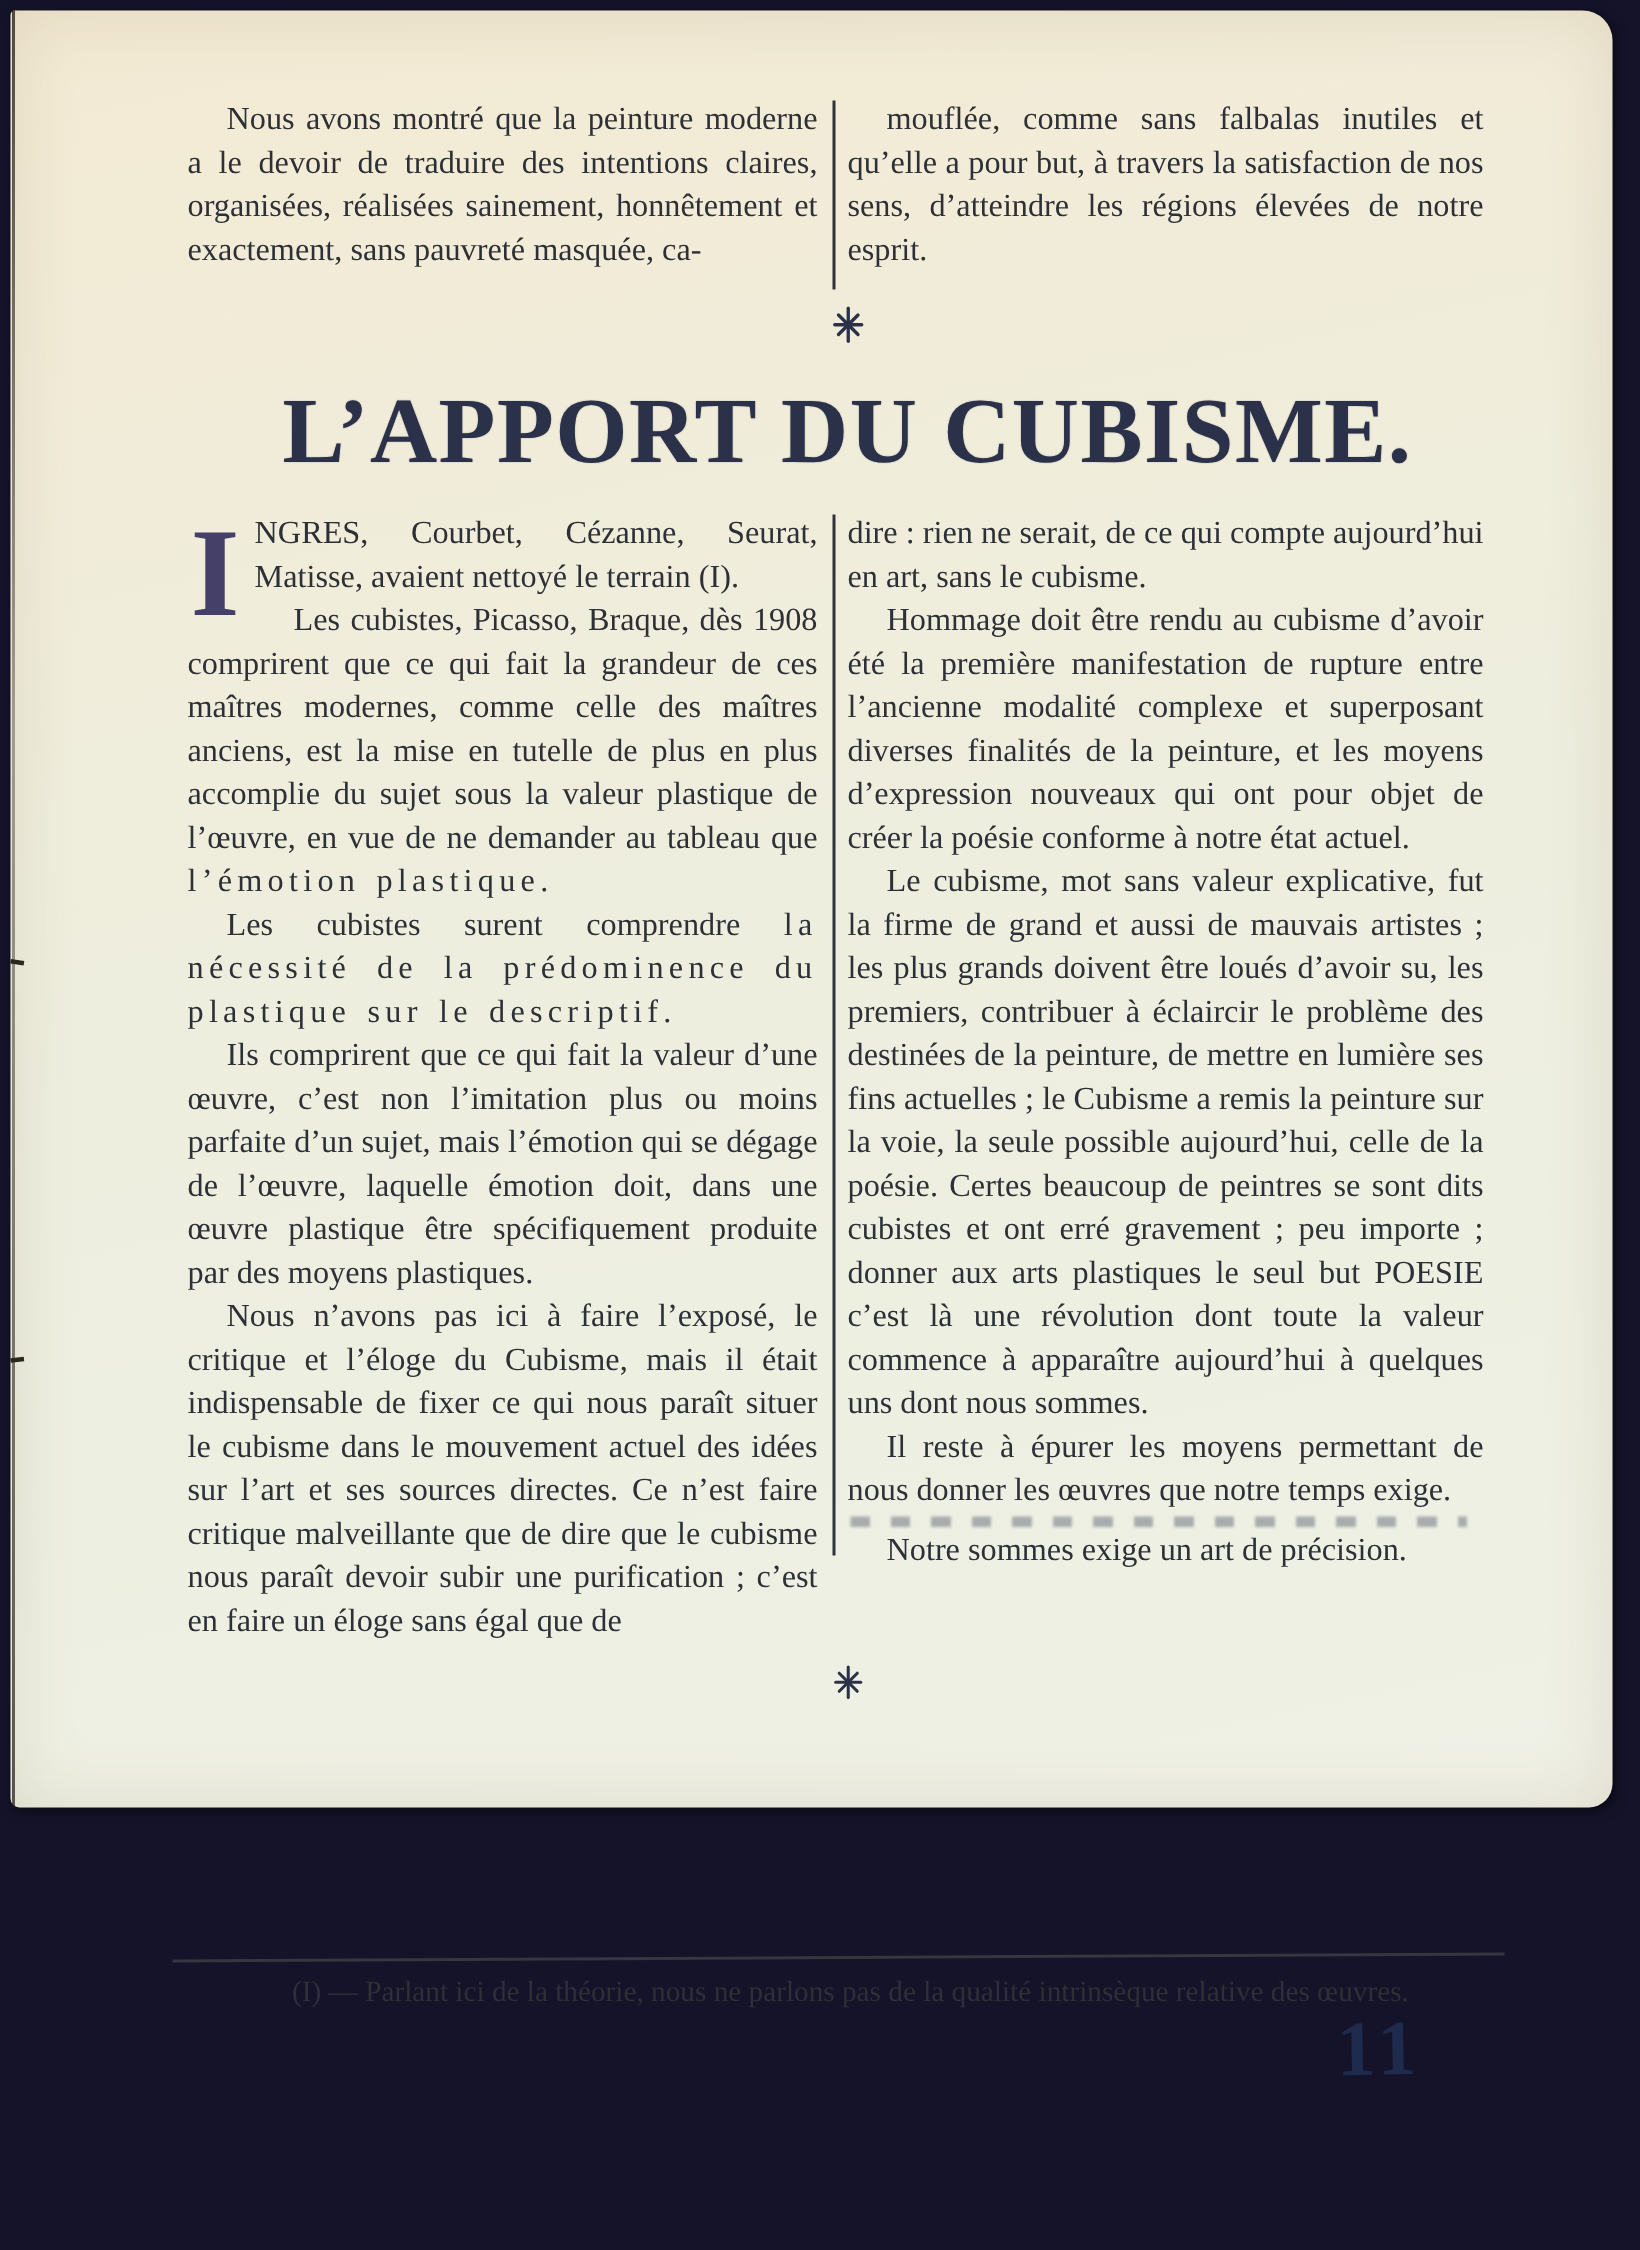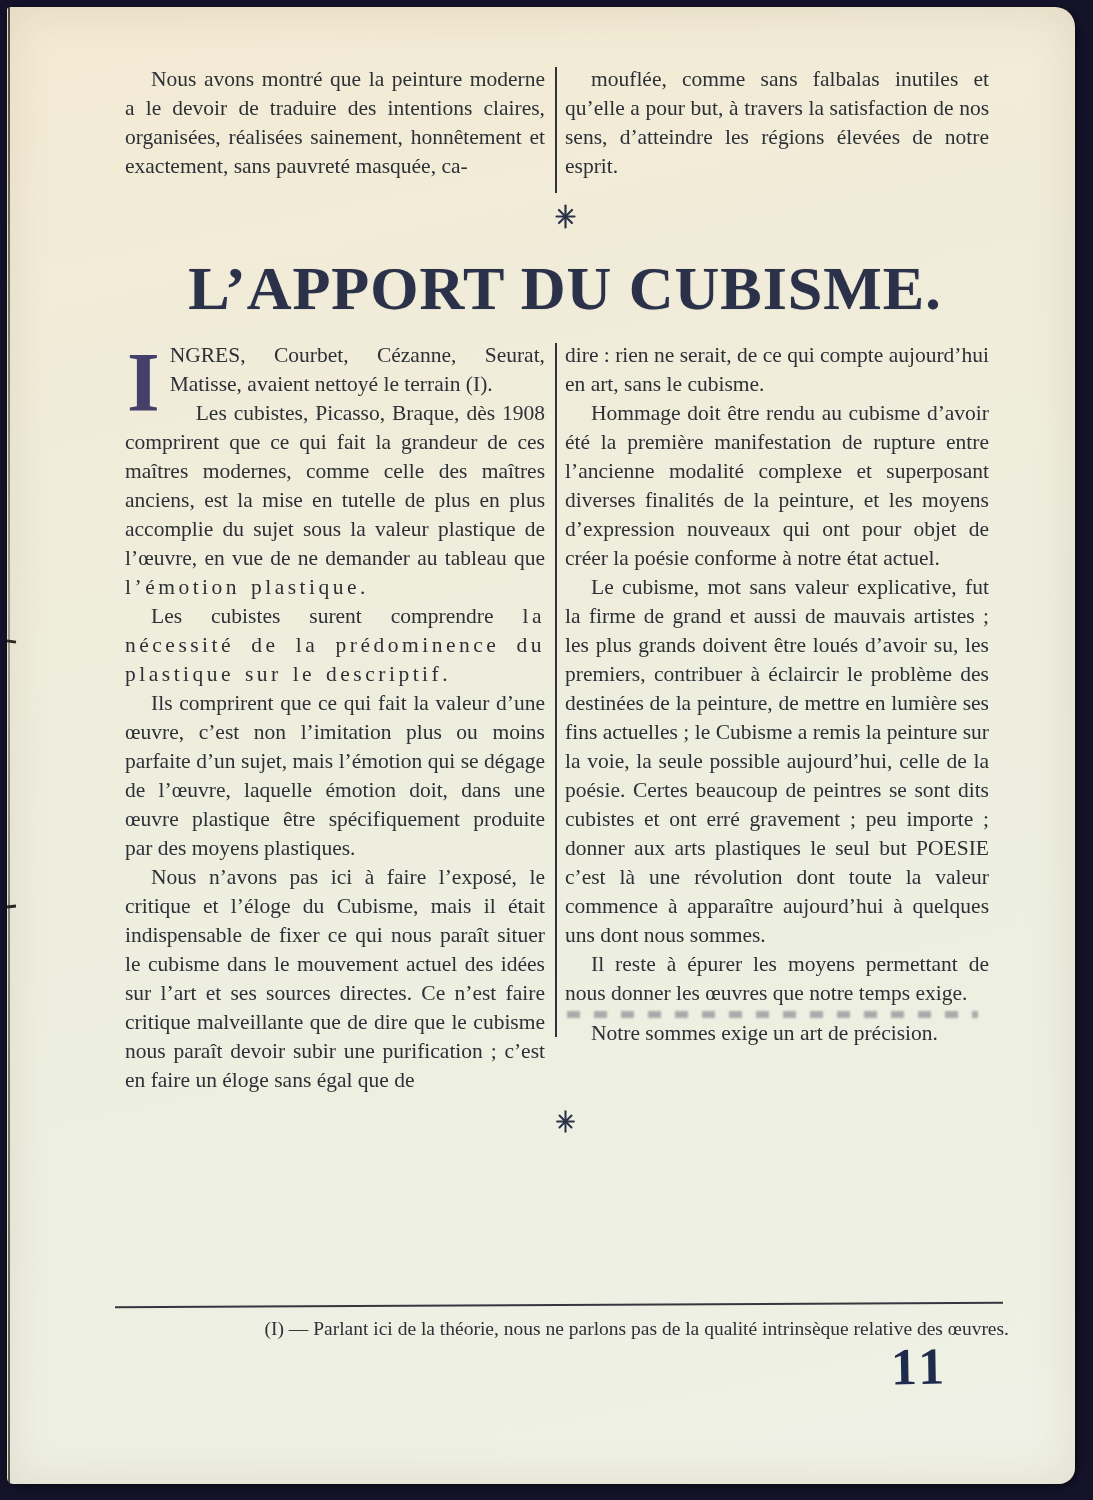--- a/index.html
+++ b/index.html
@@ -9,21 +9,21 @@
   *{box-sizing:border-box;}
   html,body{margin:0;padding:0;}
   body{
     width:1093px;height:1500px;overflow:hidden;
     background:var(--backdrop);
     font-family:"Liberation Serif",serif;
     color:var(--ink);
   }
   .scene{position:relative;width:1093px;height:1500px;}
   .paper{
-    position:absolute;left:7px;top:7px;width:1068px;height:1477px;
+    position:absolute;left:7px;top:7px;width:1068px;height:1198px;
     background:linear-gradient(168deg,#f3ead3 0%,#f1ecd9 22%,#eeeede 48%,#edefe1 70%,#f0f1e6 100%);
     border-radius:3px 20px 16px 6px;
     box-shadow:inset 0 0 46px rgba(115,95,55,.14), 2px 2px 8px rgba(0,0,0,.55);
   }
   .edge-line{
     position:absolute;left:1px;top:0;bottom:0;width:2px;
     background:linear-gradient(180deg,rgba(30,25,18,.75),rgba(30,25,18,.35) 40%,rgba(30,25,18,.7));
   }
   .tick{position:absolute;left:0;height:3px;width:9px;background:#2a2620;}
   .tick.t1{top:633px;transform:rotate(8deg);}
@@ -57,21 +57,21 @@
     height:7px;margin:3px 0 1px 2px;width:97%;opacity:.42;
     background:repeating-linear-gradient(90deg,#4a5064 0 13px,transparent 13px 27px);
     filter:blur(1.1px);
   }
   .footnote-rule{
     position:absolute;left:108px;top:1297px;width:888px;height:2px;
     background:#34373e;transform:rotate(-.3deg);
   }
   .footnote{
     position:absolute;left:118px;top:1310px;width:884px;margin:0;
-    font-size:19.5px;line-height:24px;text-align:right;
+    font-size:19.5px;line-height:24px;text-align:center;
   }
   .page-number{
     position:absolute;left:884px;top:1330px;
     font-size:52px;font-weight:700;letter-spacing:4px;color:#1f2b4d;
     transform:rotate(-1deg);
   }
 </style>
 </head>
 <body>
 

